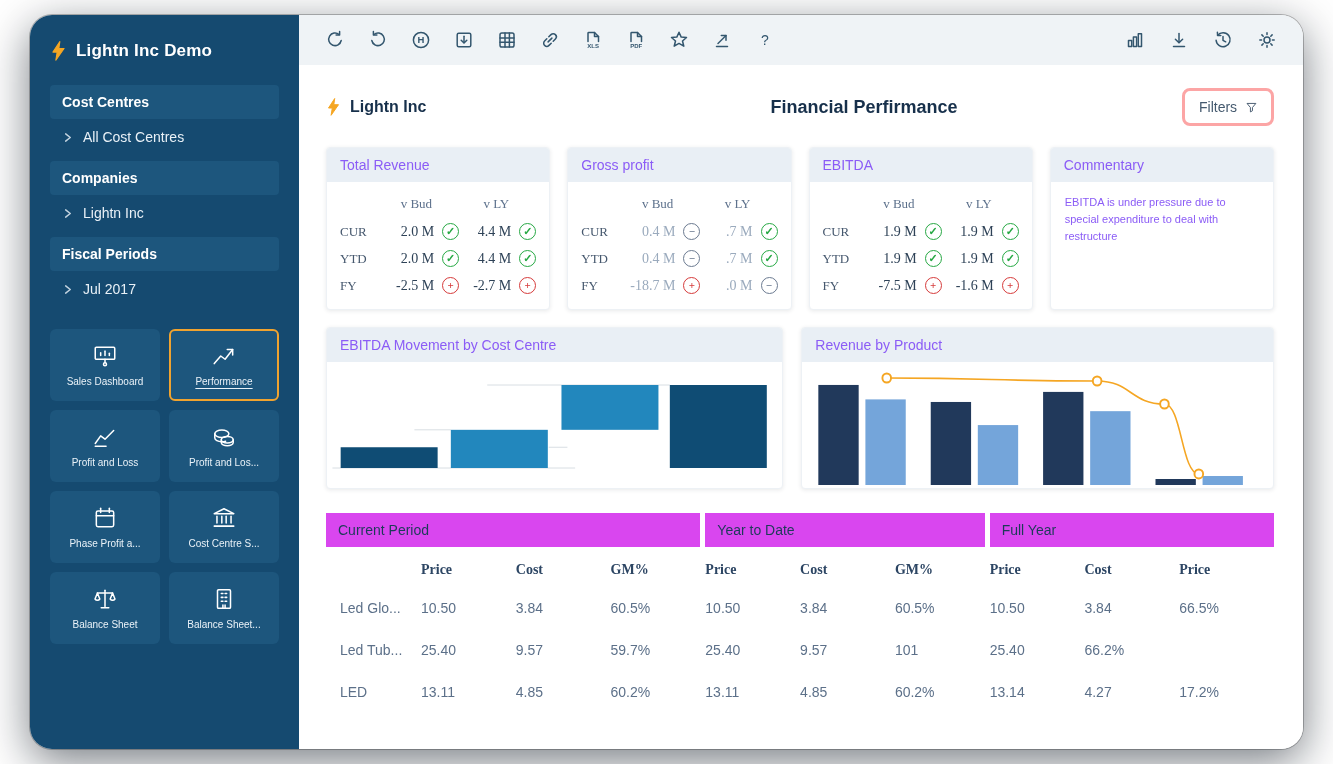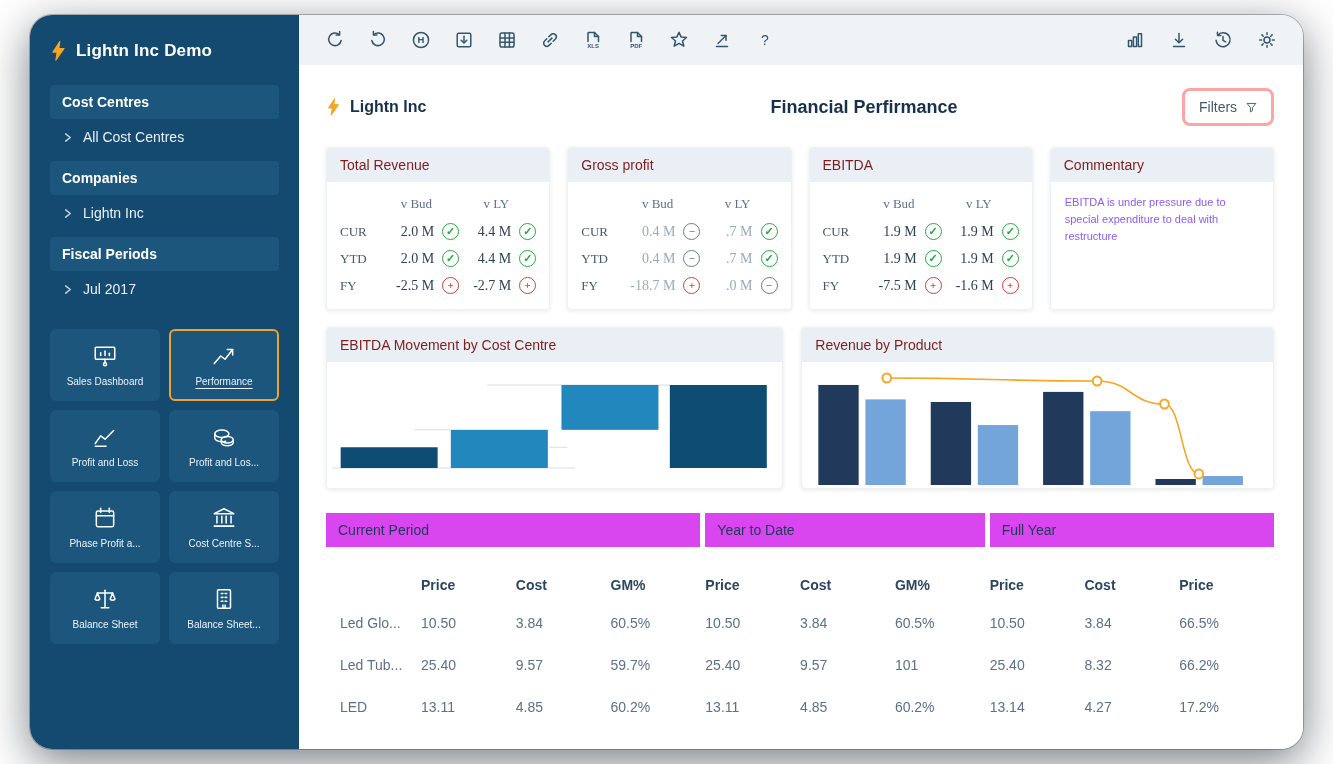--- a/index.html
+++ b/index.html
@@ -30,21 +30,21 @@
   .content { flex:1; background:#fff; padding:12px 29px 0 27px; overflow:hidden; }
   .page-header { display:flex; align-items:center; margin-top:10px; height:40px; }
   .ph-brand { display:flex; align-items:center; gap:9px; font-size:16px; font-weight:700; color:#17304B; width:220px; }
   .ph-title { flex:1; text-align:center; font-size:18px; font-weight:700; color:#17304B; }
   .filters-btn { display:flex; align-items:center; gap:9px; border:3px solid #fca5a5; border-radius:8px; background:#fff;
                  padding:8px 14px; font-size:14px; color:#44596E; cursor:pointer; width:92px; justify-content:center; }
   .filters-btn svg { width:15px; height:15px; stroke:#44596E; stroke-width:1.4; fill:none; stroke-linejoin:round; }
   
   .kpi-row { display:grid; grid-template-columns:repeat(4,1fr); gap:17px; margin-top:20px; }
   .card { background:#fff; border:1px solid #EDF1F5; border-radius:4px; overflow:hidden; box-shadow:0 1px 4px rgba(25,39,52,.10); }
-  .card-header { background:#E9EFF5; padding:9px 13px; font-size:14px; color:#7f1d1d; }
+  .card-header { background:#E9EFF5; padding:9px 13px; font-size:14px; color:#8b5cf6; }
   .kpi-body { padding:6px 13px 10px;font-family:Liberation Serif, serif; }
   .kpi-grid { display:grid; grid-template-columns:42px 1fr 1fr; align-items:center; }
   .kpi-colhead { text-align:right; color:#5D718C; font-size:13px; padding:8px 27px 6px 0; }
   .kpi-label { font-size:13px; color:#46586E; padding:5px 0; }
   .kpi-cell { display:flex; justify-content:flex-end; align-items:center; gap:8px; padding:5px 0; }
   .kpi-value { font-size:14px; color:#2E4257; }
   .muted-values .kpi-value { color:#9AAABD; }
   .st { width:17px; height:17px; border-radius:50%; border:1.5px solid; display:inline-flex; align-items:center;
         justify-content:center; font-size:11px; font-weight:700; line-height:1; flex-shrink:0; }
   .st-good { color:#27A844; border-color:#27A844; }
@@ -56,21 +56,21 @@
   .chart-body { height:126px; position:relative; }
   .chart-body svg { position:absolute; inset:0; width:100%; height:100%; }
   
   .table-section { margin-top:24px; }
   .t-bands { display:grid; grid-template-columns:95px repeat(9,1fr); }
   .t-band { background:#d946ef; padding:9px 12px; font-size:14px; color:#1D3B58; margin-right:5px; cursor:pointer; }
   .t-band:last-child { margin-right:0; }
   .t-row { display:grid; grid-template-columns:95px repeat(9,1fr); align-items:center; cursor:pointer; }
   .t-row > div { padding:13px 4px 13px 0; font-size:14px; color:#5C7089; }
   .t-row > div:first-child { padding-left:14px; }
-  .t-head > div { font-weight:700; color:#2C4563; padding-top:30px; padding-bottom:9px; }
+  .t-head > div { font-weight:700; color:#2C4563; padding-top:15px; padding-bottom:9px;font-family:Liberation Serif, serif; }
 </style>
 </head>
 <body>
 
 <div class="window">
 
   <aside class="sidebar">
     <div class="brand">
       <svg width="17" height="20" viewBox="0 0 12 18">
           <path d="M7.2 0.5 L1 10 H4.8 L3.6 17.3 L11 6.7 H6.3 Z" fill="#F5A623" stroke="#F5A623" stroke-linejoin="round"></path>
@@ -504,21 +504,20 @@
             </div>
             <div class="t-row">
               <div>Led Tub...</div>
               <div>25.40</div>
               <div>9.57</div>
               <div>59.7%</div>
               <div>25.40</div>
               <div>9.57</div>
               <div>101</div>
               <div>25.40</div>
-              <div>8.32</div>
               <div>66.2%</div>
             </div>
             <div class="t-row">
               <div>LED</div>
               <div>13.11</div>
               <div>4.85</div>
               <div>60.2%</div>
               <div>13.11</div>
               <div>4.85</div>
               <div>60.2%</div>

